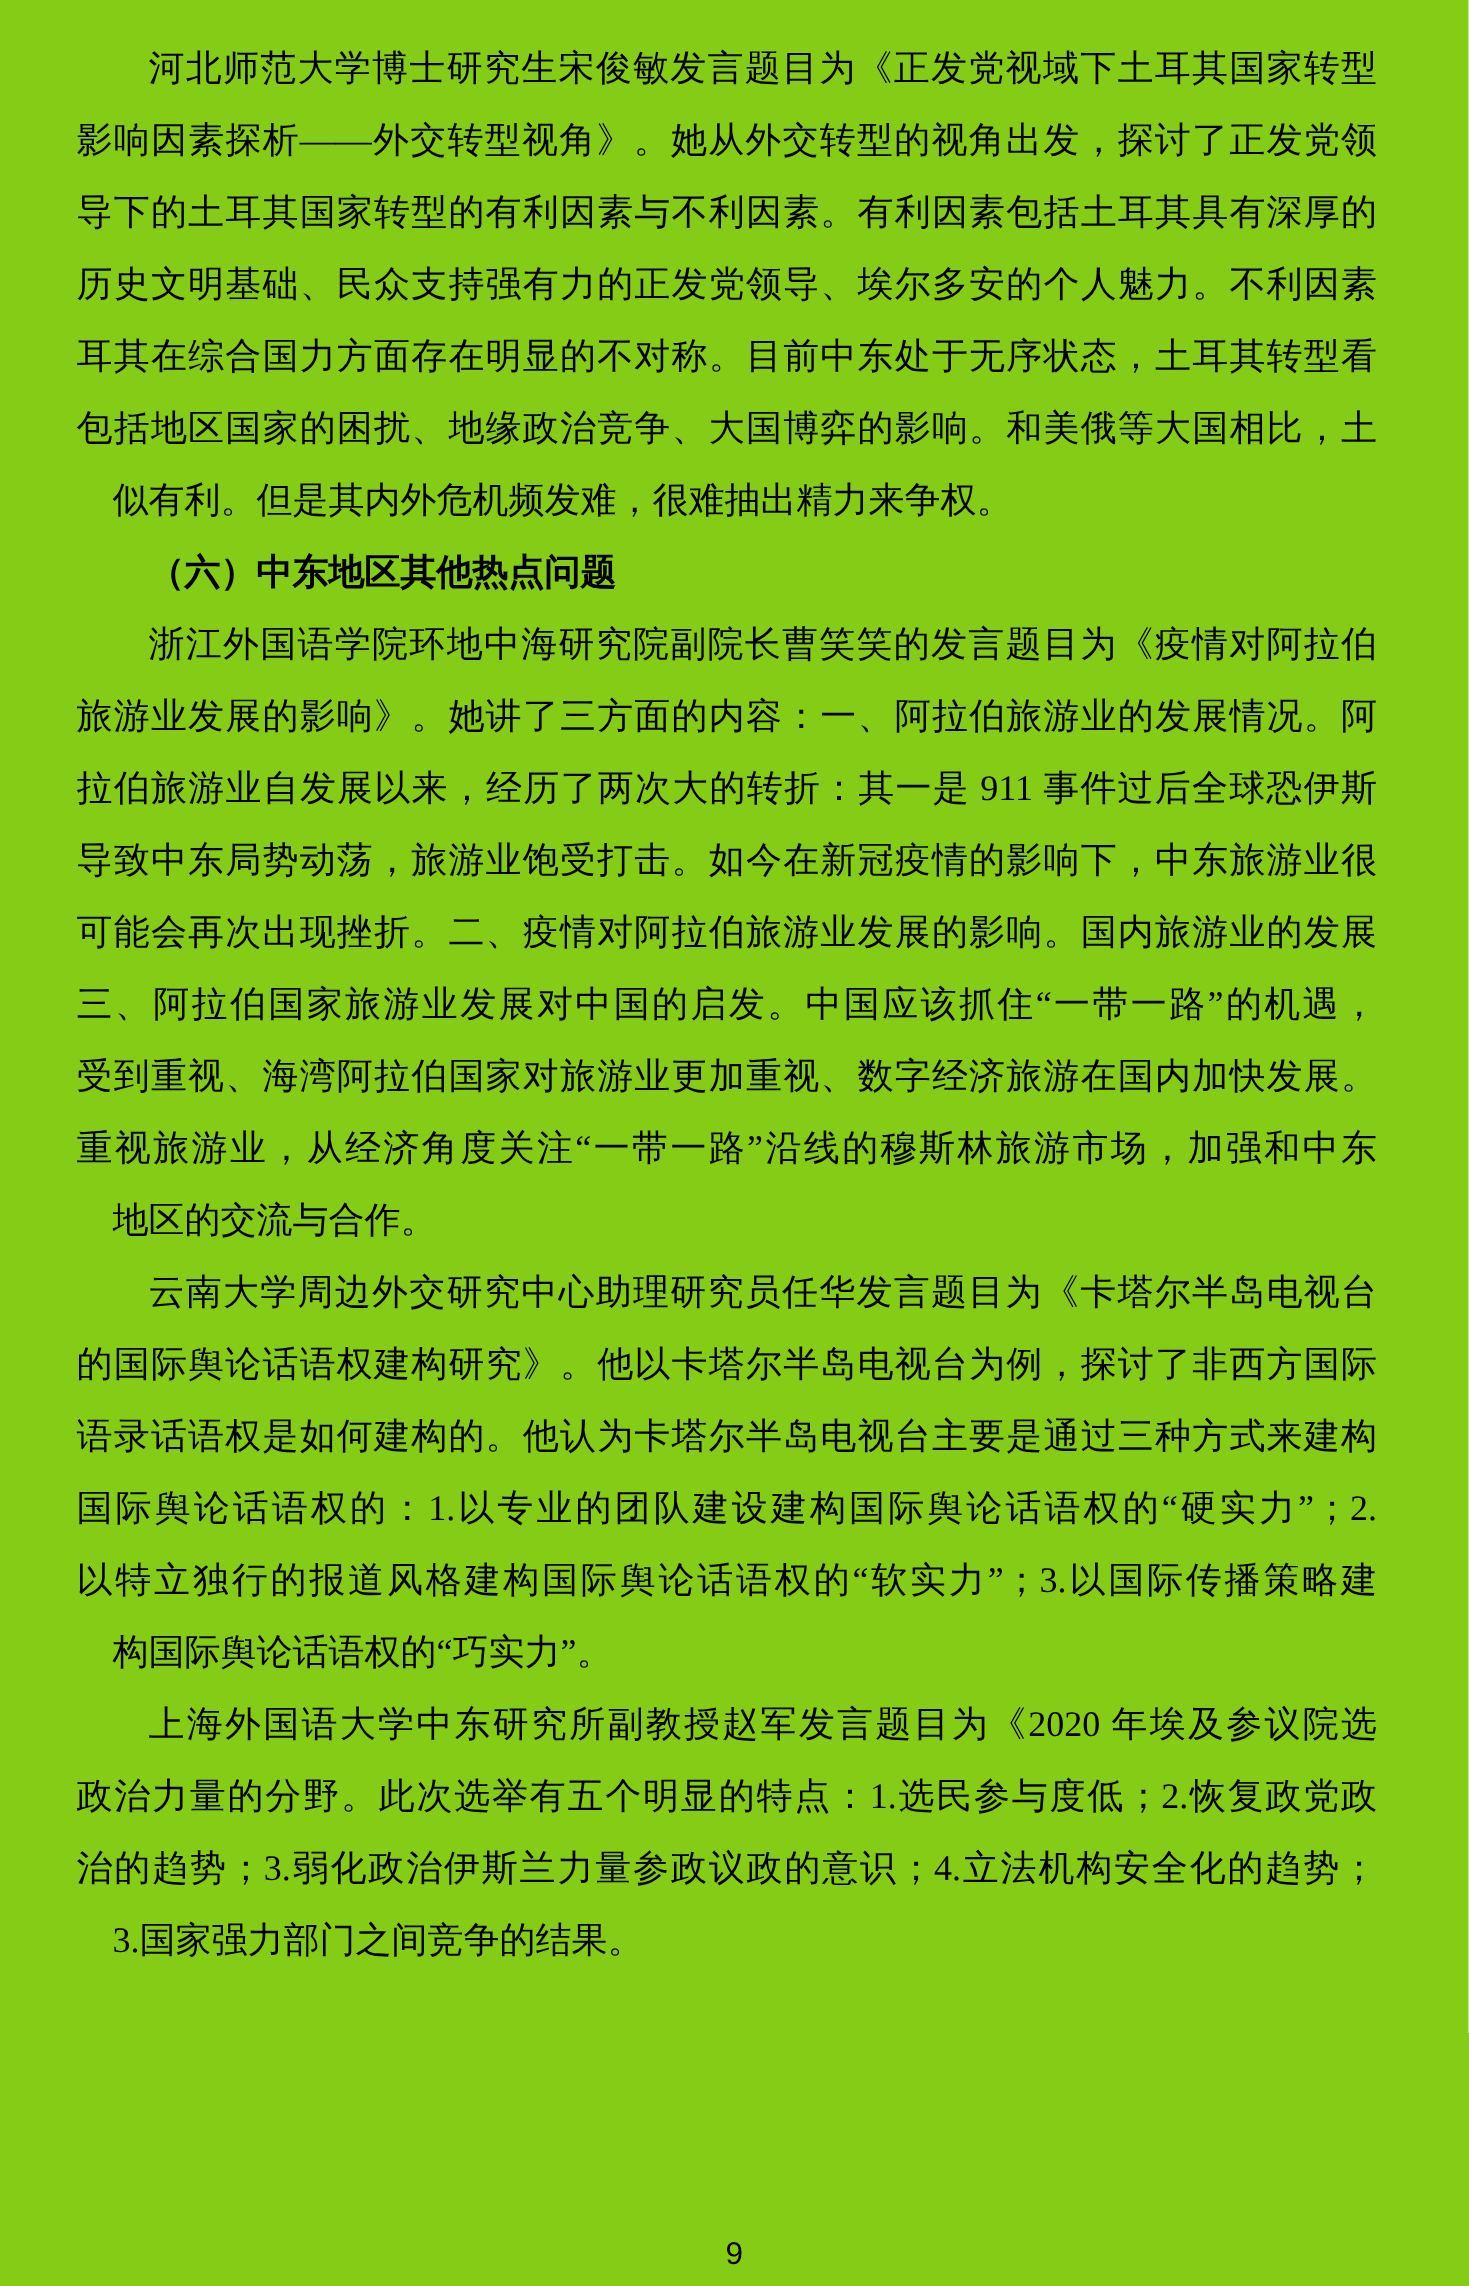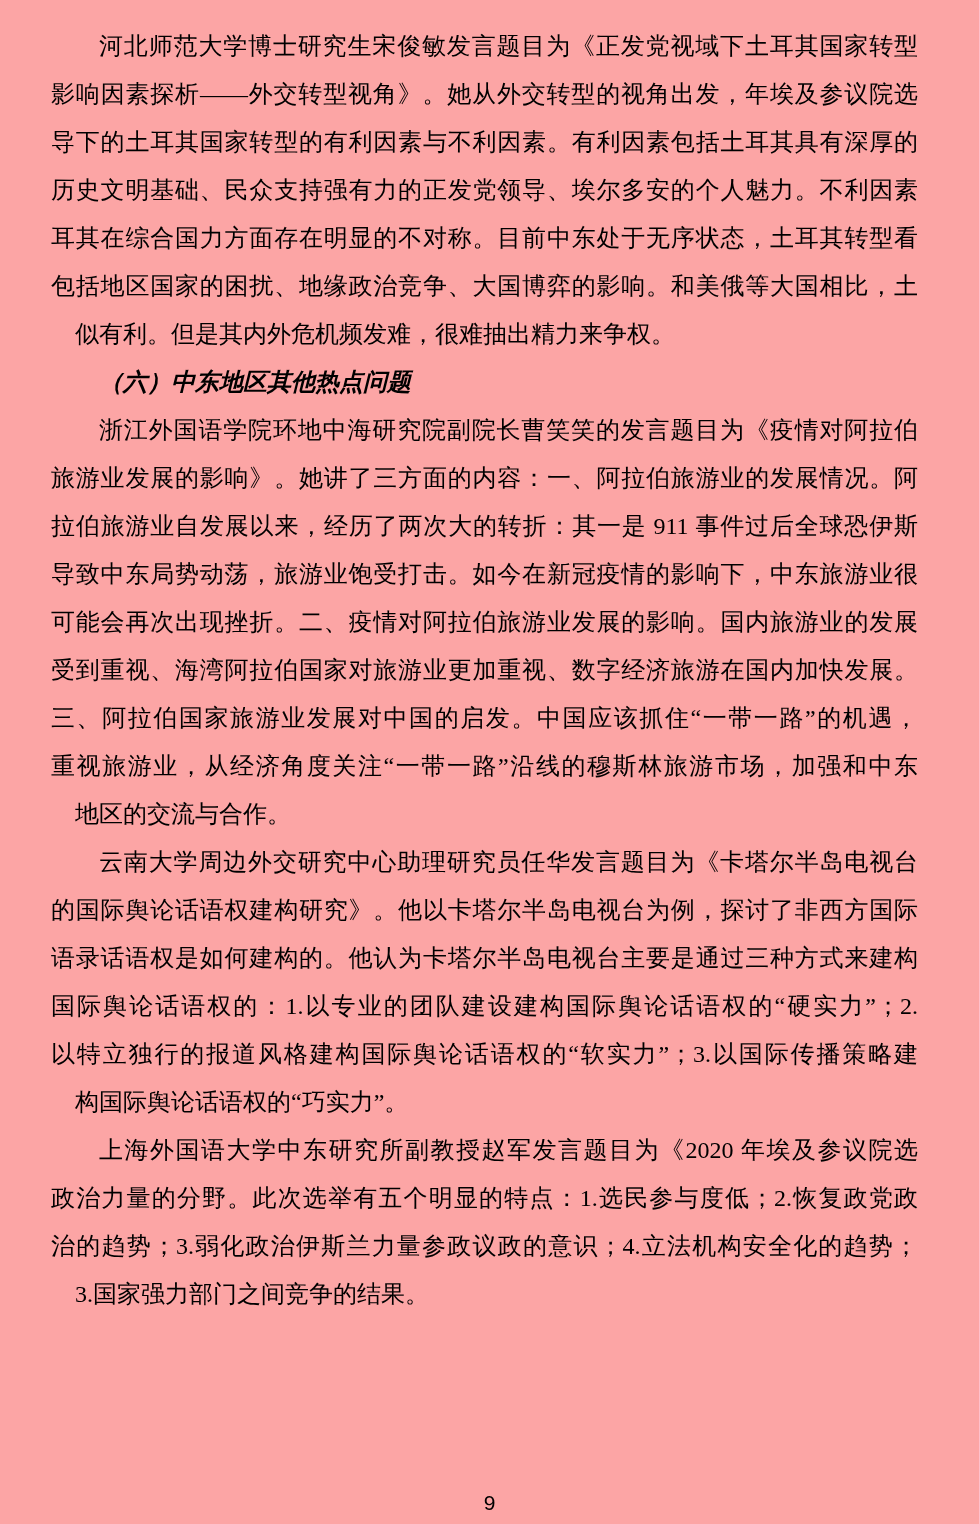--- a/index.html
+++ b/index.html
@@ -4,21 +4,21 @@
 <style>
   html, body {
     margin: 0;
     padding: 0;
     background: #ffffff;
   }
   .page {
     position: relative;
     width: 979px;
     height: 1524px;
-    background: #fca5a5;
+    background: #84cc16;
     color: #000000;
     font-family: "Liberation Serif", "DejaVu Serif", serif;
     font-size: 24px;
     line-height: 48px;
     overflow: hidden;
     box-sizing: border-box;
   }
   .doc-body {
     padding: 22px 61px 0 51px;
   }
@@ -35,54 +35,53 @@
   .text-line.para-end {
     text-align-last: left;
     margin-left: 24px;
   }
   .section-heading {
     font-weight: bold;
     padding-left: 48px;
     height: 48px;
     overflow: hidden;
     font-family: "Liberation Serif", "DejaVu Serif", serif;
-    font-style: italic;
   }
   .page-footer {
     position: absolute;
     top: 1490px;
     left: 0;
     width: 100%;
     text-align: center;
     font-size: 21px;
     line-height: 26px;
     font-family: "Liberation Sans", "DejaVu Sans", sans-serif;
     color: #000000;
   }
 </style>
 </head>
 <body>
 
 <div class="page">
   <div class="doc-body">
       <div class="text-line para-start">河北师范大学博士研究生宋俊敏发言题目为《正发党视域下土耳其国家转型</div>
-      <div class="text-line">影响因素探析——外交转型视角》。她从外交转型的视角出发，年埃及参议院选</div>
+      <div class="text-line">影响因素探析——外交转型视角》。她从外交转型的视角出发，探讨了正发党领</div>
       <div class="text-line">导下的土耳其国家转型的有利因素与不利因素。有利因素包括土耳其具有深厚的</div>
       <div class="text-line">历史文明基础、民众支持强有力的正发党领导、埃尔多安的个人魅力。不利因素</div>
       <div class="text-line">耳其在综合国力方面存在明显的不对称。目前中东处于无序状态，土耳其转型看</div>
       <div class="text-line">包括地区国家的困扰、地缘政治竞争、大国博弈的影响。和美俄等大国相比，土</div>
       <div class="text-line para-end">似有利。但是其内外危机频发难，很难抽出精力来争权。</div>
       <div class="section-heading">（六）中东地区其他热点问题</div>
       <div class="text-line para-start">浙江外国语学院环地中海研究院副院长曹笑笑的发言题目为《疫情对阿拉伯</div>
       <div class="text-line">旅游业发展的影响》。她讲了三方面的内容：一、阿拉伯旅游业的发展情况。阿</div>
       <div class="text-line">拉伯旅游业自发展以来，经历了两次大的转折：其一是 911 事件过后全球恐伊斯</div>
       <div class="text-line">导致中东局势动荡，旅游业饱受打击。如今在新冠疫情的影响下，中东旅游业很</div>
       <div class="text-line">可能会再次出现挫折。二、疫情对阿拉伯旅游业发展的影响。国内旅游业的发展</div>
+      <div class="text-line">三、阿拉伯国家旅游业发展对中国的启发。中国应该抓住“一带一路”的机遇，</div>
       <div class="text-line">受到重视、海湾阿拉伯国家对旅游业更加重视、数字经济旅游在国内加快发展。</div>
-      <div class="text-line">三、阿拉伯国家旅游业发展对中国的启发。中国应该抓住“一带一路”的机遇，</div>
       <div class="text-line">重视旅游业，从经济角度关注“一带一路”沿线的穆斯林旅游市场，加强和中东</div>
       <div class="text-line para-end">地区的交流与合作。</div>
       <div class="text-line para-start">云南大学周边外交研究中心助理研究员任华发言题目为《卡塔尔半岛电视台</div>
       <div class="text-line">的国际舆论话语权建构研究》。他以卡塔尔半岛电视台为例，探讨了非西方国际</div>
       <div class="text-line">语录话语权是如何建构的。他认为卡塔尔半岛电视台主要是通过三种方式来建构</div>
       <div class="text-line">国际舆论话语权的：1.以专业的团队建设建构国际舆论话语权的“硬实力”；2.</div>
       <div class="text-line">以特立独行的报道风格建构国际舆论话语权的“软实力”；3.以国际传播策略建</div>
       <div class="text-line para-end">构国际舆论话语权的“巧实力”。</div>
       <div class="text-line para-start">上海外国语大学中东研究所副教授赵军发言题目为《2020 年埃及参议院选</div>
       <div class="text-line">政治力量的分野。此次选举有五个明显的特点：1.选民参与度低；2.恢复政党政</div>

